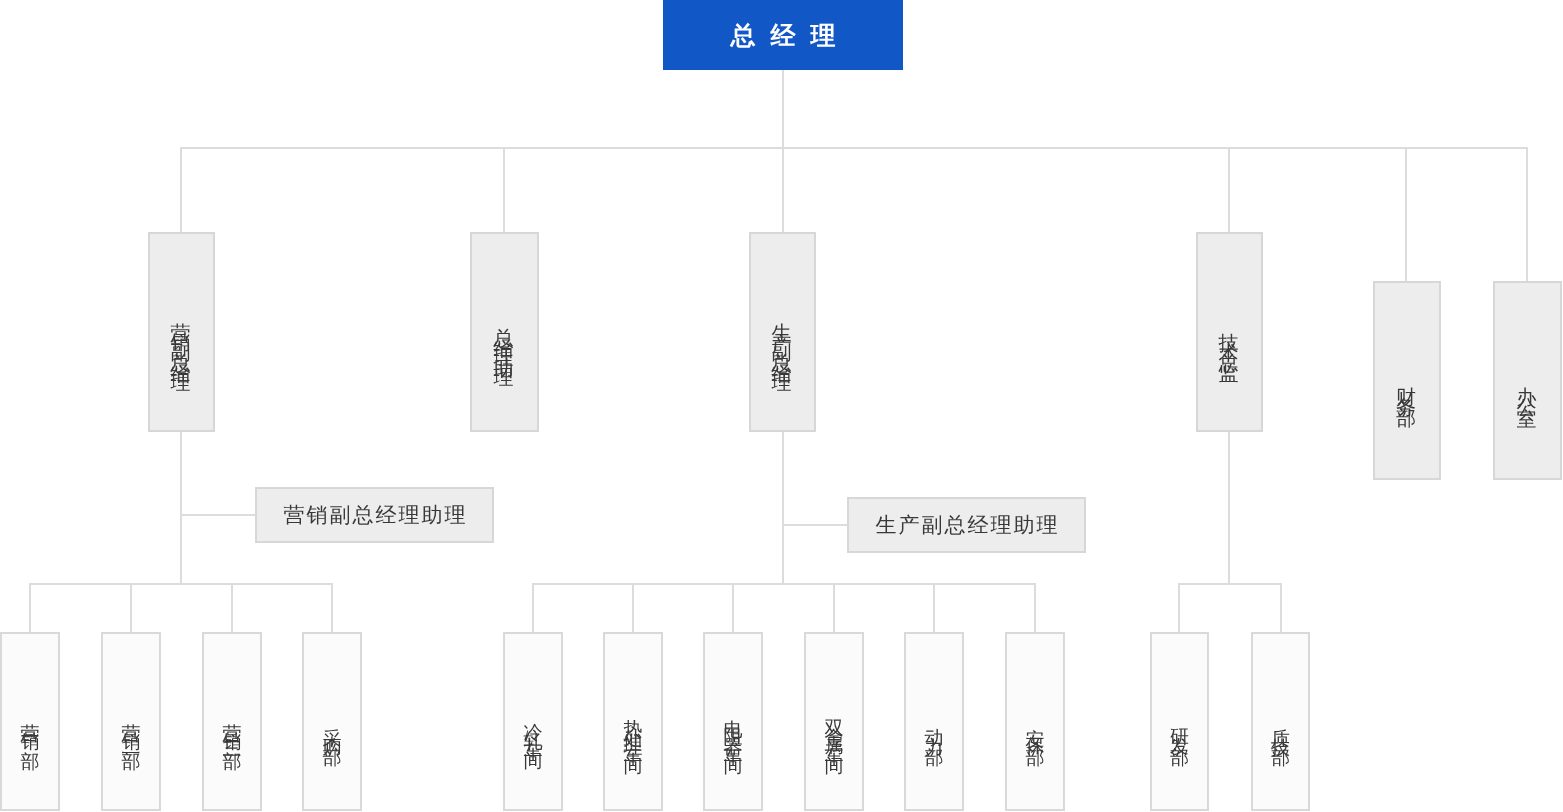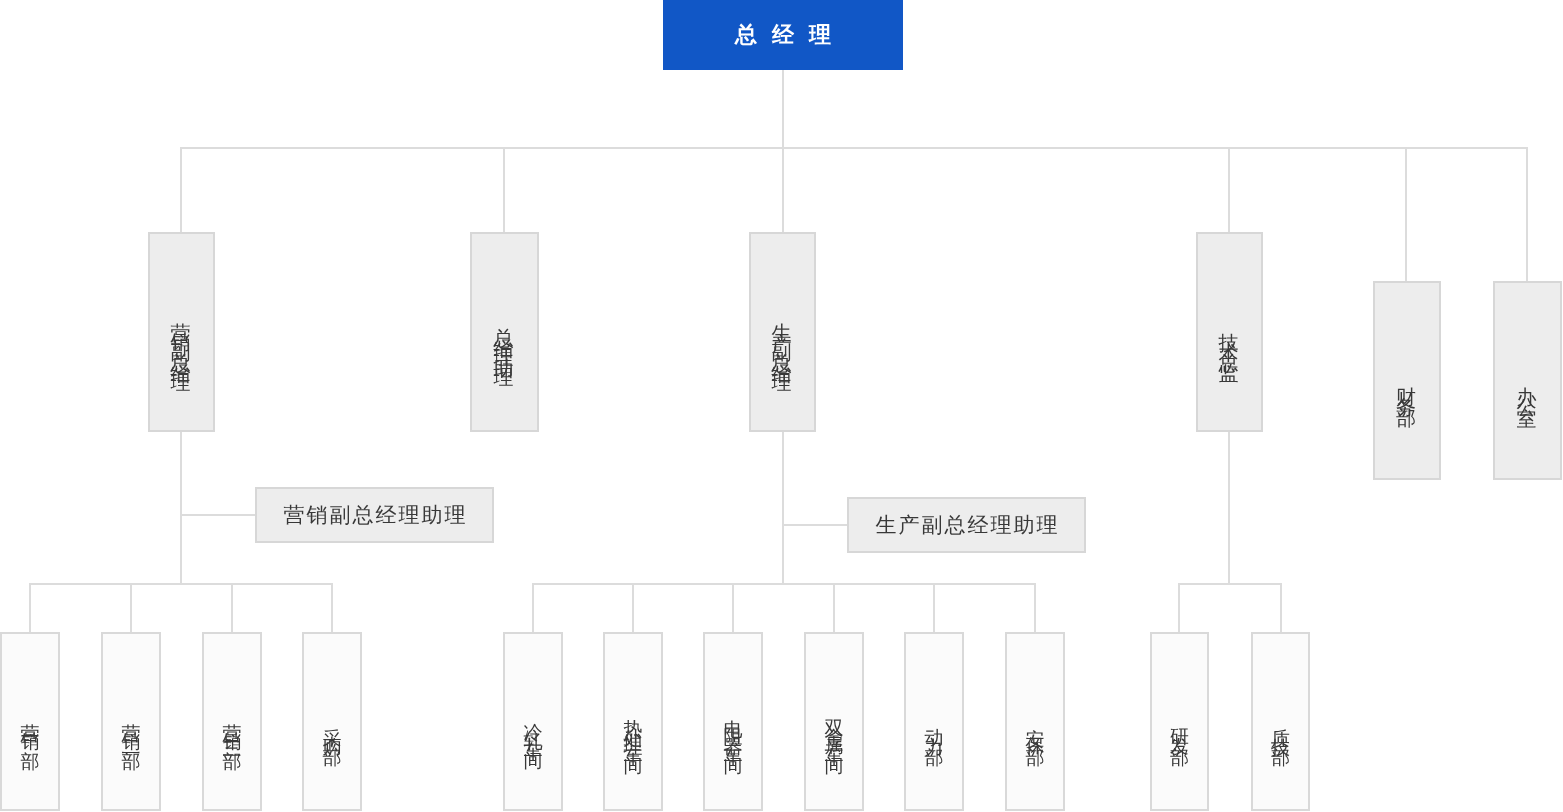--- a/index.html
+++ b/index.html
@@ -20,21 +20,21 @@
   }
   .node.leaf{
     background:#fbfbfb;border-color:#d9d9d9;
     font-size:19px;letter-spacing:9px;text-indent:9px;
   }
   .node.assist{
     font-size:21px;letter-spacing:2px;text-indent:2px;
   }
   .node.root{
     background:#1157c6;border:none;color:#ffffff;
-    font-size:22px;font-weight:bold;letter-spacing:15px;text-indent:15px;
+    font-size:25px;font-weight:bold;letter-spacing:15px;text-indent:15px;
   }
 </style>
 </head>
 <body>
 
 <div class="canvas">
 
   <div class="line" style="left:782px;top:70px;width:2px;height:78px;"></div>
   <div class="line" style="left:180px;top:147px;width:1348px;height:2px;"></div>
   <div class="line" style="left:180px;top:147px;width:2px;height:86px;"></div>

